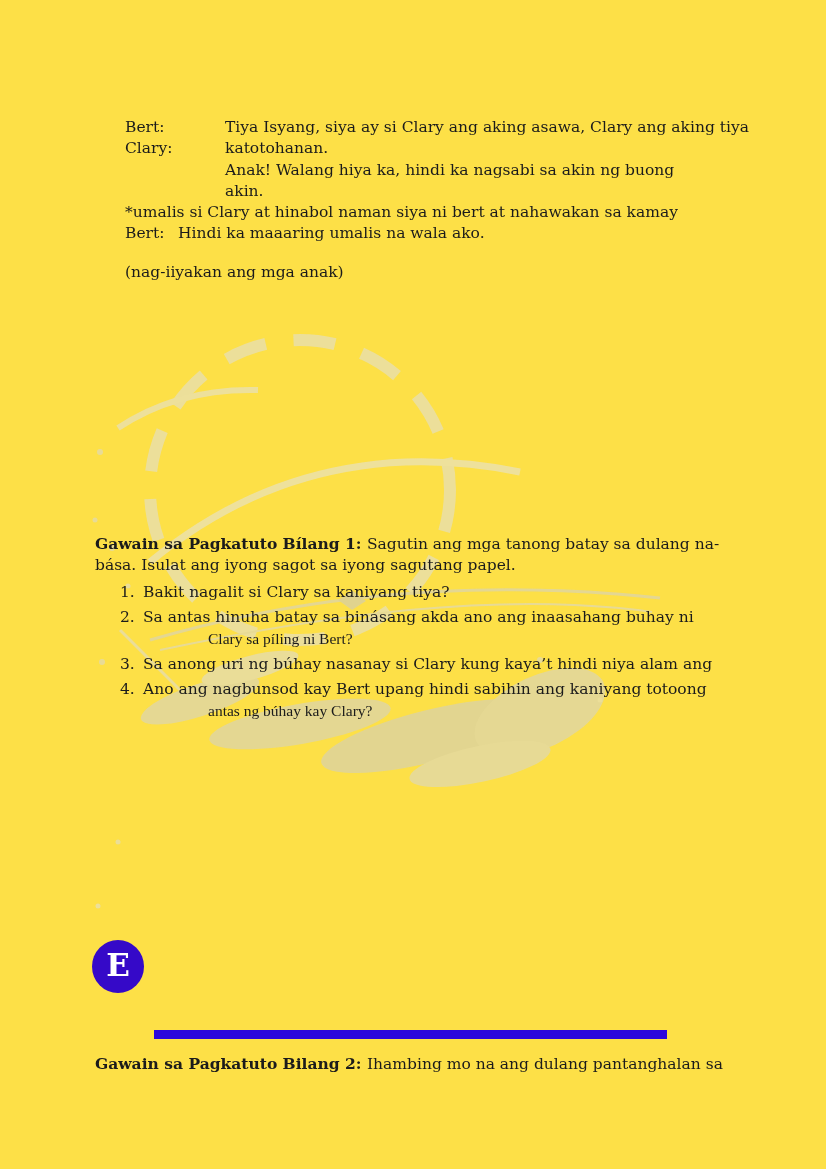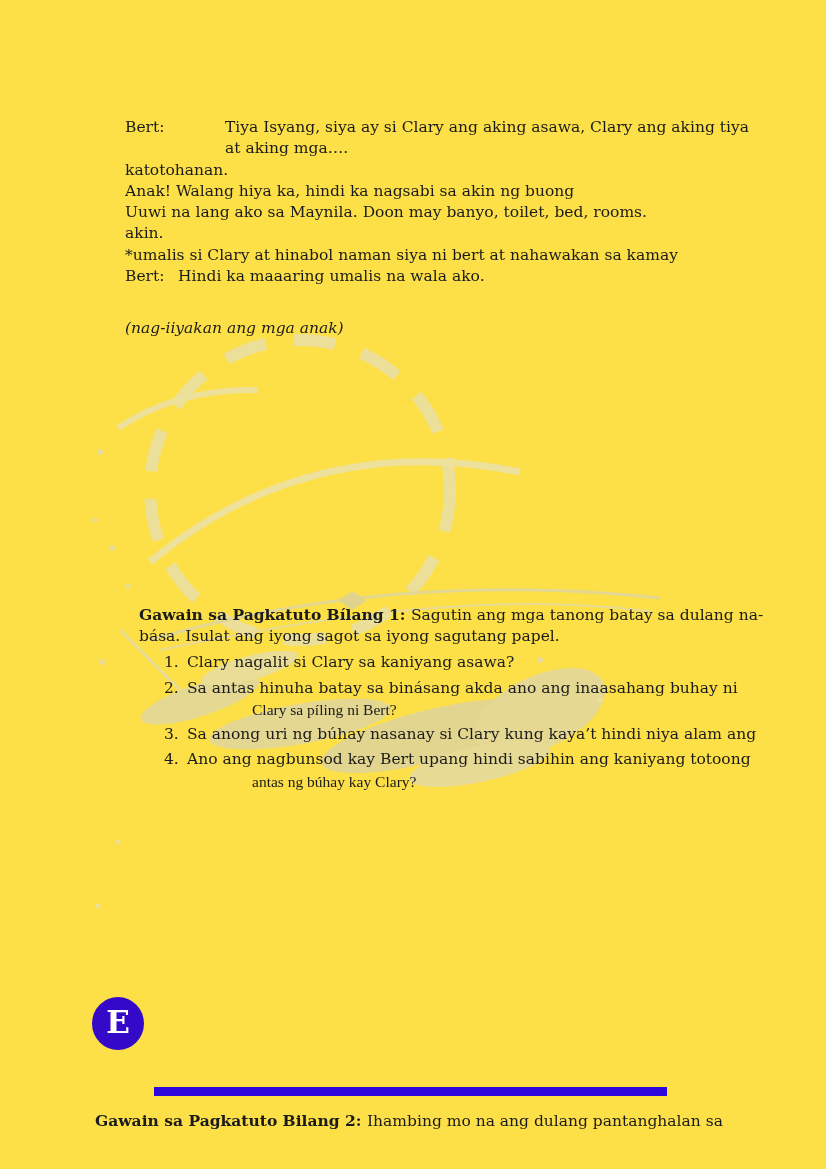--- a/index.html
+++ b/index.html
@@ -22,24 +22,24 @@
   .wm-art { position:absolute; left:0; top:0; z-index:0; filter: blur(0.6px); pointer-events:none; }
   .z { position: relative; z-index: 1; }
 
   
   .dialogue { left:125px; top:117px; width:622px; line-height:21.3px; }
   .drow { display:flex; }
   .speaker { width:100px; flex:none; }
   .speaker2 { width:53px; flex:none; }
   .dcol { width:522px; }
   .jl { text-align: justify; text-align-last: justify; }
-  .paren { margin-top:31px;font-style:italic; }
+  .paren { margin-top:17px; }
 
   
-  .g1 { left:95px; top:381px; width:640px; line-height:21.3px;margin-left:44px; }
+  .g1 { left:95px; top:367px; width:640px; line-height:21.3px; }
   .qlist { margin-top:5px; }
   .qitem { padding-left:25px; margin-bottom:4px; }
   .qrow { display:flex; }
   .qnum { width:23px; flex:none; }
   .ql2 { padding-left:65px;font-family:Liberation Serif, serif; }
 
   
   .badge {
     width:52px; height:53px; border-radius:50%;
     background: var(--badge_blue, #3509c8);
@@ -81,49 +81,48 @@
       <circle cx="540" cy="660" r="3" fill="#d8d8d8"></circle>
       <circle cx="600 " cy="700" r="2.5" fill="#dcdcdc"></circle>
     </g>
   </svg>
 
   <div class="abs dialogue z">
     <div class="drow">
       <div class="speaker">Bert:</div>
       <div class="dcol">
         <div class="line">Tiya Isyang, siya ay si Clary ang aking asawa, Clary ang aking tiya</div>
-        <div class="line">at aking mga….</div>
       </div>
     </div>
     <div class="drow">
+      <div class="speaker">Clary:</div>
       <div class="dcol">
         <div class="line">katotohanan.</div>
         <div class="line">Anak! Walang hiya ka, hindi ka nagsabi sa akin ng buong</div>
-        <div class="jl">Uuwi na lang ako sa Maynila. Doon may banyo, toilet, bed, rooms.</div>
         <div class="line">akin.</div>
       </div>
     </div>
     <div class="line">*umalis si Clary at hinabol naman siya ni bert at nahawakan sa kamay</div>
     <div class="drow">
       <div class="speaker2">Bert:</div>
       <div class="line">Hindi ka maaaring umalis na wala ako.</div>
     </div>
     <div class="line paren">(nag-iiyakan ang mga anak)</div>
   </div>
 
   <div class="abs g1 z">
     <div class="line">
       <b class="runin">Gawain sa Pagkatuto Bílang 1:</b><span>Sagutin ang mga tanong batay sa dulang na-</span>
     </div>
     <div class="line">bása. Isulat ang iyong sagot sa iyong sagutang papel.</div>
     <div class="qlist">
       <div class="qitem">
         <div class="qrow">
           <span class="qnum">1.</span>
-          <span class="line">Clary nagalit si Clary sa kaniyang asawa?</span>
+          <span class="line">Bakit nagalit si Clary sa kaniyang tiya?</span>
         </div>
       </div>
       <div class="qitem">
         <div class="qrow">
           <span class="qnum">2.</span>
           <span class="line">Sa antas hinuha batay sa binásang akda ano ang inaasahang buhay ni</span>
         </div>
         <div class="qrow">
             <span class="qnum"></span>
             <span class="line ql2">Clary sa píling ni Bert?</span>

